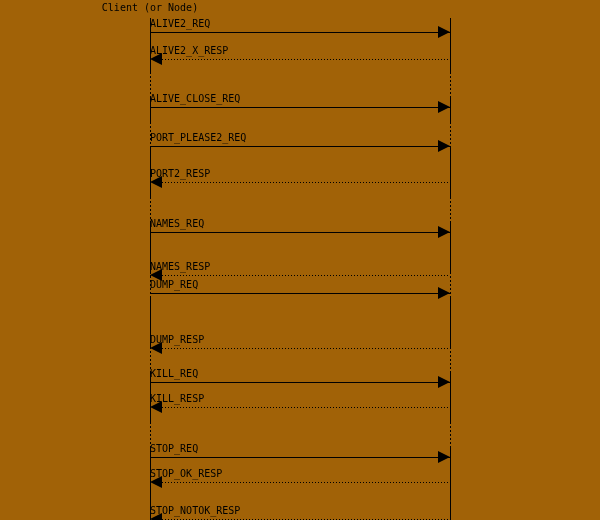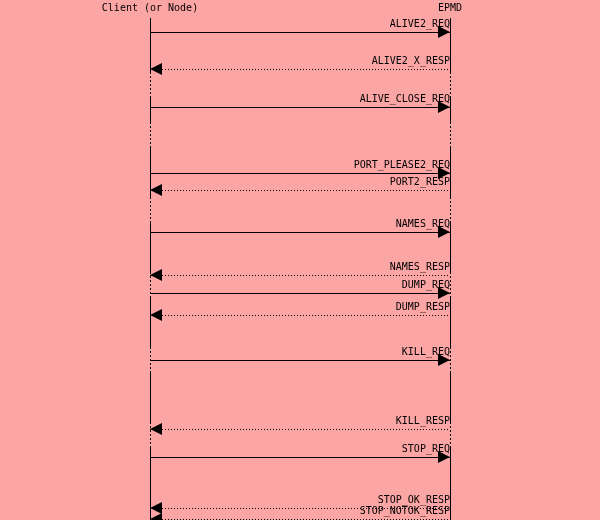--- a/index.html
+++ b/index.html
@@ -1,20 +1,20 @@
 <!DOCTYPE html>
 <html><head>
 <meta charset="utf-8">
 <style>
   html, body { margin: 0; padding: 0; background: #ffffff; }
   .canvas {
     position: relative;
     width: 600px;
     height: 520px;
-    background: #fca5a5;
+    background: #a16207;
     font-family: "DejaVu Sans Mono", "Liberation Mono", monospace;
     color: #000000;
     overflow: hidden;
   }
 
   
   .participant {
     position: absolute;
     top: 2px;
     width: 200px;
@@ -38,21 +38,21 @@
   .seg { position: absolute; left: 0; width: 1px; }
   .seg.solid  { background: #000000; }
   .seg.dotted { background: repeating-linear-gradient(to bottom, #000000 0 2px, transparent 2px 4px); }
 
   
   .msg { position: absolute; left: 150px; width: 300px; height: 1px; }
   .msg .label {
     position: absolute;
     left: 0; right: 0;
     top: -15px;
-    text-align: right;
+    text-align: left;
     font-size: 10px;
     line-height: 13px;
     white-space: nowrap;
   }
   .msg .line { position: absolute; left: 0; right: 0; top: 0; height: 1px; }
   .msg.solid  .line { background: #000000; }
   .msg.dotted .line { background: repeating-linear-gradient(to right, #000000 0 1px, transparent 1px 3px); }
   .msg .arrow { position: absolute; top: -6px; width: 0; height: 0; }
   .msg.to-right .arrow {
     right: 0;
@@ -66,21 +66,20 @@
     border-top: 6px solid transparent;
     border-bottom: 6px solid transparent;
   }
 </style>
 </head>
 <body>
 
 <div class="canvas">
 
   <div class="participant client">Client (or Node)</div>
-  <div class="participant epmd">EPMD</div>
 
   <div class="lifeline client">
     <div class="seg solid" style="top:0;height:54px"></div>
     <div class="seg dotted" style="top:54px;height:25px"></div>
     <div class="seg solid" style="top:79px;height:25px"></div>
     <div class="seg dotted" style="top:104px;height:25px"></div>
     <div class="seg solid" style="top:129px;height:50px"></div>
     <div class="seg dotted" style="top:179px;height:25px"></div>
     <div class="seg solid" style="top:204px;height:50px"></div>
     <div class="seg dotted" style="top:254px;height:25px"></div>
@@ -106,39 +105,39 @@
     <div class="seg dotted" style="top:404px;height:25px"></div>
     <div class="seg solid" style="top:429px;height:73px"></div>
   </div>
 
   <div class="msg solid to-right" style="top:32px">
     <span class="label">ALIVE2_REQ</span>
     <div class="line"></div>
     <div class="arrow"></div>
   </div>
 
-  <div class="msg dotted to-left" style="top:69px">
+  <div class="msg dotted to-left" style="top:59px">
     <span class="label">ALIVE2_X_RESP</span>
     <div class="line"></div>
     <div class="arrow"></div>
   </div>
 
   <div class="msg solid to-right" style="top:107px">
     <span class="label">ALIVE_CLOSE_REQ</span>
     <div class="line"></div>
     <div class="arrow"></div>
   </div>
 
-  <div class="msg solid to-right" style="top:173px">
+  <div class="msg solid to-right" style="top:146px">
     <span class="label">PORT_PLEASE2_REQ</span>
     <div class="line"></div>
     <div class="arrow"></div>
   </div>
 
-  <div class="msg dotted to-left" style="top:190px">
+  <div class="msg dotted to-left" style="top:182px">
     <span class="label">PORT2_RESP</span>
     <div class="line"></div>
     <div class="arrow"></div>
   </div>
 
   <div class="msg solid to-right" style="top:232px">
     <span class="label">NAMES_REQ</span>
     <div class="line"></div>
     <div class="arrow"></div>
   </div>
@@ -148,45 +147,45 @@
     <div class="line"></div>
     <div class="arrow"></div>
   </div>
 
   <div class="msg solid to-right" style="top:293px">
     <span class="label">DUMP_REQ</span>
     <div class="line"></div>
     <div class="arrow"></div>
   </div>
 
-  <div class="msg dotted to-left" style="top:315px">
+  <div class="msg dotted to-left" style="top:348px">
     <span class="label">DUMP_RESP</span>
     <div class="line"></div>
     <div class="arrow"></div>
   </div>
 
-  <div class="msg solid to-right" style="top:360px">
+  <div class="msg solid to-right" style="top:382px">
     <span class="label">KILL_REQ</span>
     <div class="line"></div>
     <div class="arrow"></div>
   </div>
 
-  <div class="msg dotted to-left" style="top:429px">
+  <div class="msg dotted to-left" style="top:407px">
     <span class="label">KILL_RESP</span>
     <div class="line"></div>
     <div class="arrow"></div>
   </div>
 
   <div class="msg solid to-right" style="top:457px">
     <span class="label">STOP_REQ</span>
     <div class="line"></div>
     <div class="arrow"></div>
   </div>
 
-  <div class="msg dotted to-left" style="top:508px">
+  <div class="msg dotted to-left" style="top:482px">
     <span class="label">STOP_OK_RESP</span>
     <div class="line"></div>
     <div class="arrow"></div>
   </div>
 
   <div class="msg dotted to-left" style="top:519px">
     <span class="label">STOP_NOTOK_RESP</span>
     <div class="line"></div>
     <div class="arrow"></div>
   </div>

